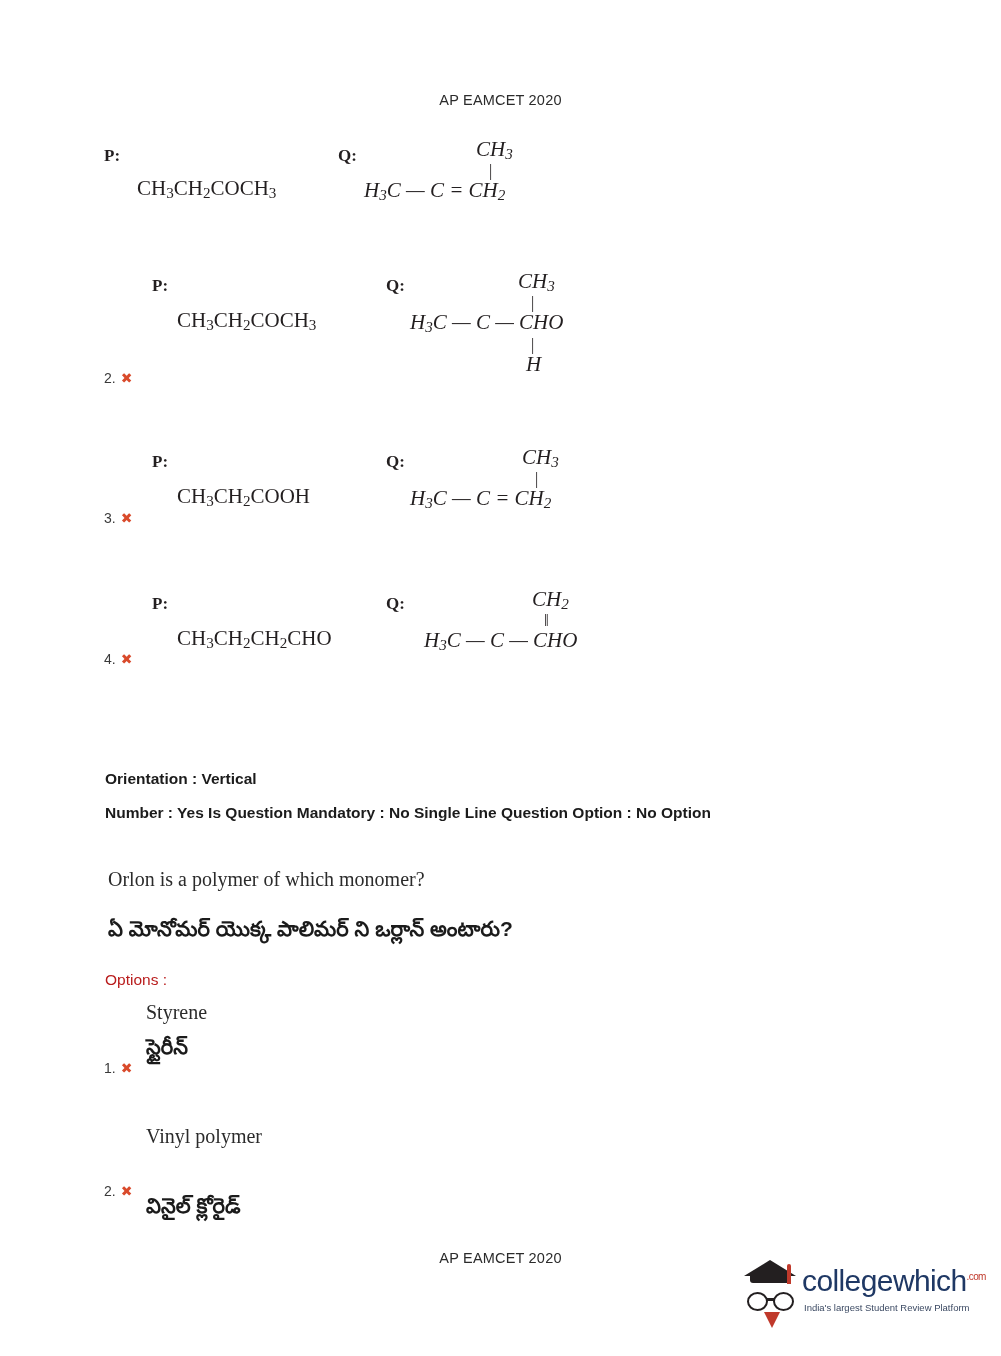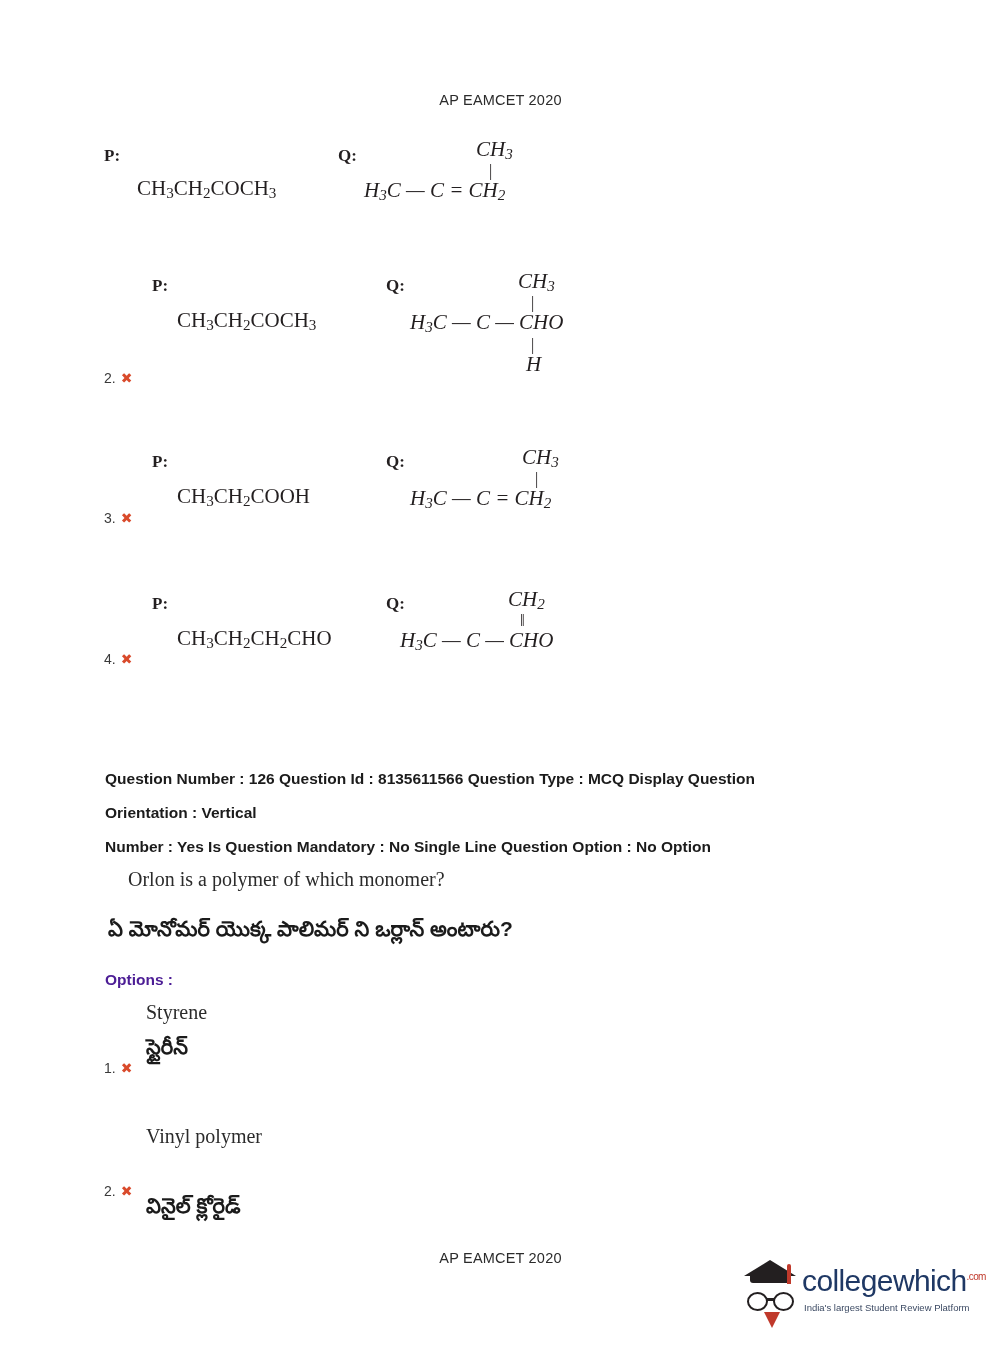--- a/index.html
+++ b/index.html
@@ -83,37 +83,36 @@
     font-size: 15.5px;
     line-height: 2.2;
     color: #1b1b1b;
   }
   .qtext {
     position: absolute;
     left: 108px;
     font-family: "Liberation Serif", serif;
     font-size: 20px;
     color: #2b2b2b;
-    margin-left: 20px;
   }
   .qtext-te {
     position: absolute;
     left: 108px;
     font-family: "Liberation Sans", sans-serif;
     font-size: 21px;
     color: #1b1b1b;
     font-weight: 600;
   }
   .options-label {
     position: absolute;
     left: 105px;
     font-family: "Liberation Sans", sans-serif;
-    font-weight: bold;
+    font-weight: normal;
     font-size: 15.5px;
-    color: #4c1d95;
+    color: #b91c1c;
   }
   .ans-en {
     position: absolute;
     font-family: "Liberation Serif", serif;
     font-size: 20px;
     color: #2b2b2b;
   }
   .ans-te {
     position: absolute;
     font-family: "Liberation Sans", sans-serif;
@@ -253,32 +252,31 @@
     </div>
   </div>
   <div class="num-mark" style="left:104px; top:510px;">
     <span>3.</span><span class="star">✖</span>
   </div>
 
   <div class="opt-block" style="left:104px; top:590px;">
     <span class="lbl-P" style="position:absolute; left:48px; top:4px;">P:</span>
     <span class="formula" style="position:absolute; left:73px; top:36px;">CH<sub>3</sub>CH<sub>2</sub>CH<sub>2</sub>CHO</span>
     <span class="lbl-Q" style="position:absolute; left:282px; top:4px;">Q:</span>
-    <div class="struct" style="position:absolute; left:296px; top:-2px;">
+    <div class="struct" style="position:absolute; left:320px; top:-2px;">
       <span class="top" style="padding-left:108px;">CH<sub>2</sub></span>
       <span class="bar" style="padding-left:120px;">‖</span>
       <span style="display:block;">H<sub>3</sub>C&nbsp;—&nbsp;C&nbsp;—&nbsp;CHO</span>
     </div>
   </div>
   <div class="num-mark" style="left:104px; top:651px;">
     <span>4.</span><span class="star">✖</span>
   </div>
 
   <div class="qmeta" style="top:762px;">
-    <div>Question Number : 126 Question Id : 8135611566 Question Type : MCQ Display Question</div>
     <div>Orientation : Vertical</div>
     <div>Number : Yes Is Question Mandatory : No Single Line Question Option : No Option</div>
   </div>
 
   <div class="qtext" style="top:868px;">Orlon is a polymer of which monomer?</div>
   <div class="qtext-te" style="top:917px;">ఏ మోనోమర్ యొక్క పాలిమర్ ని ఒర్లాన్ అంటారు?</div>
 
   <div class="options-label" style="top:971px;">Options :</div>
 
   <div class="ans-en" style="left:146px; top:1001px;">Styrene</div>

